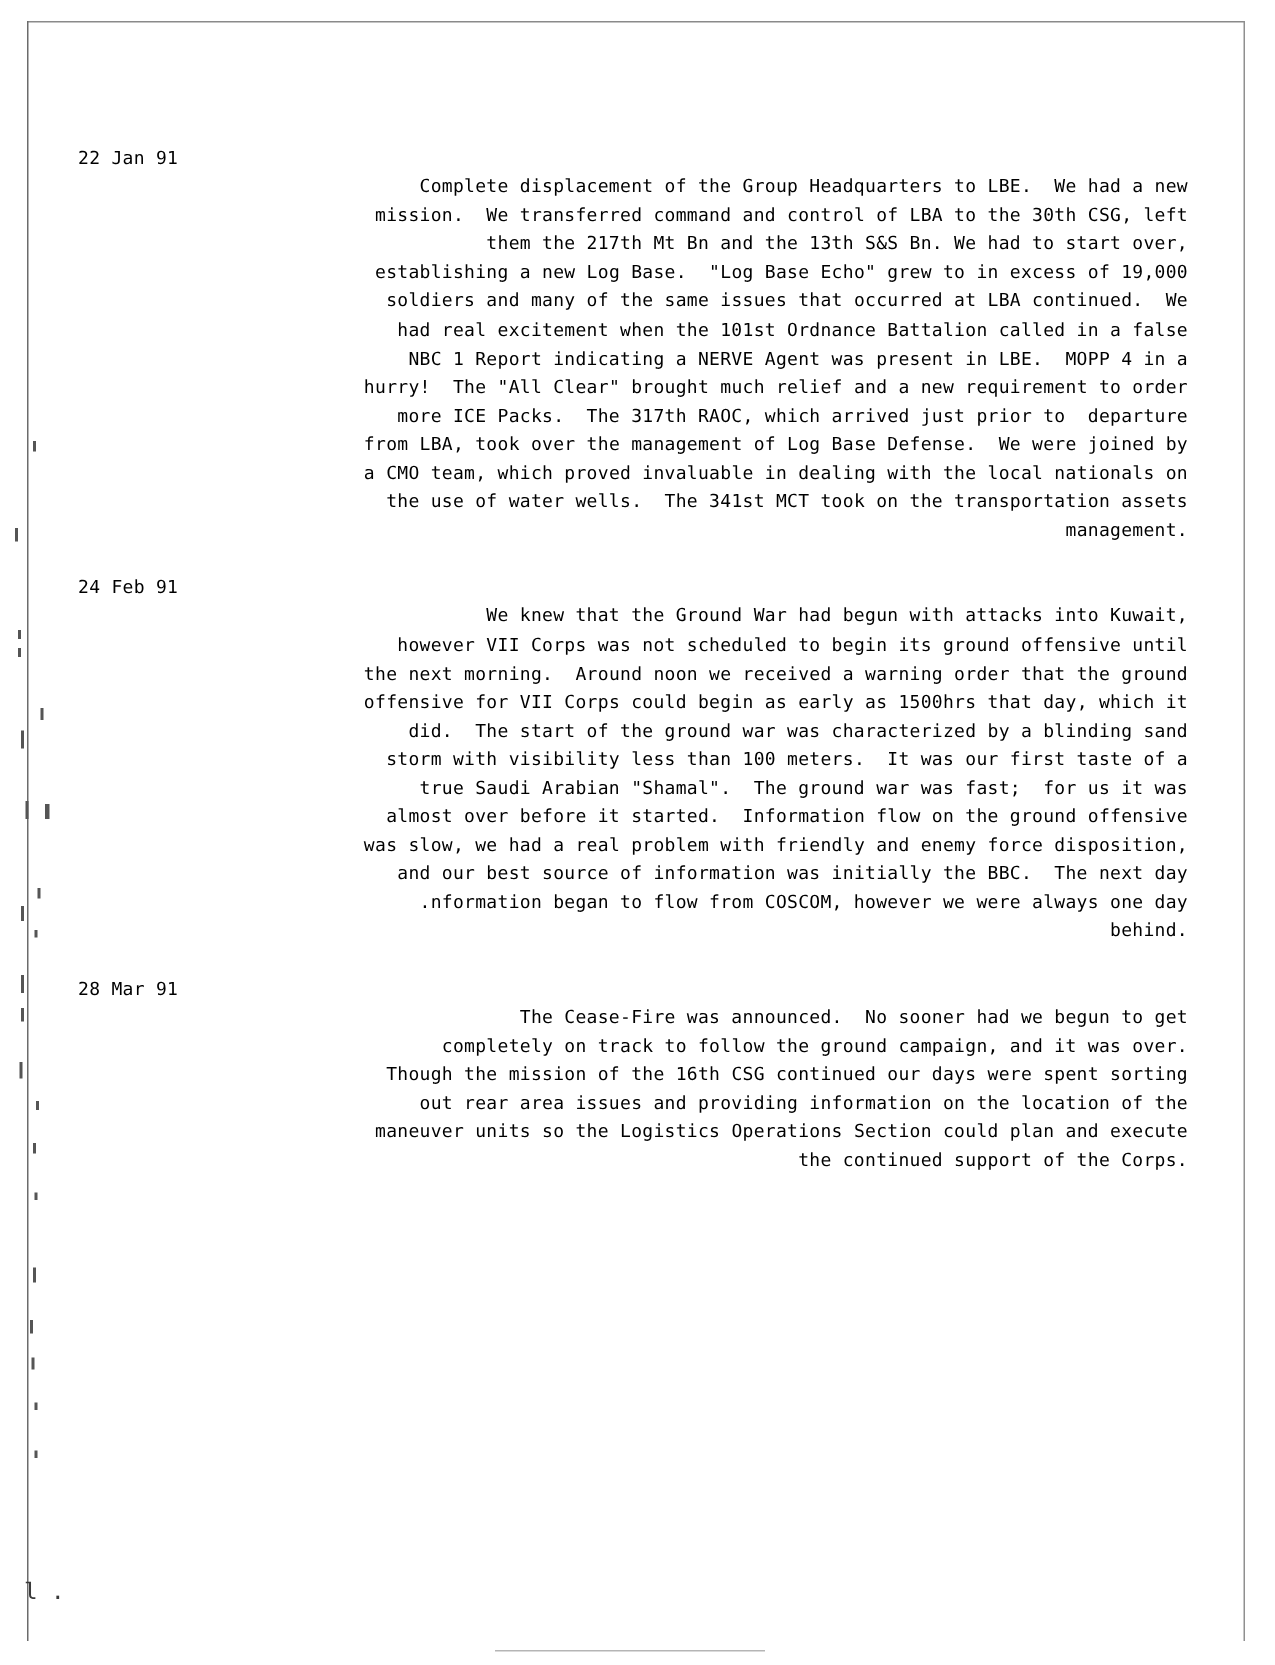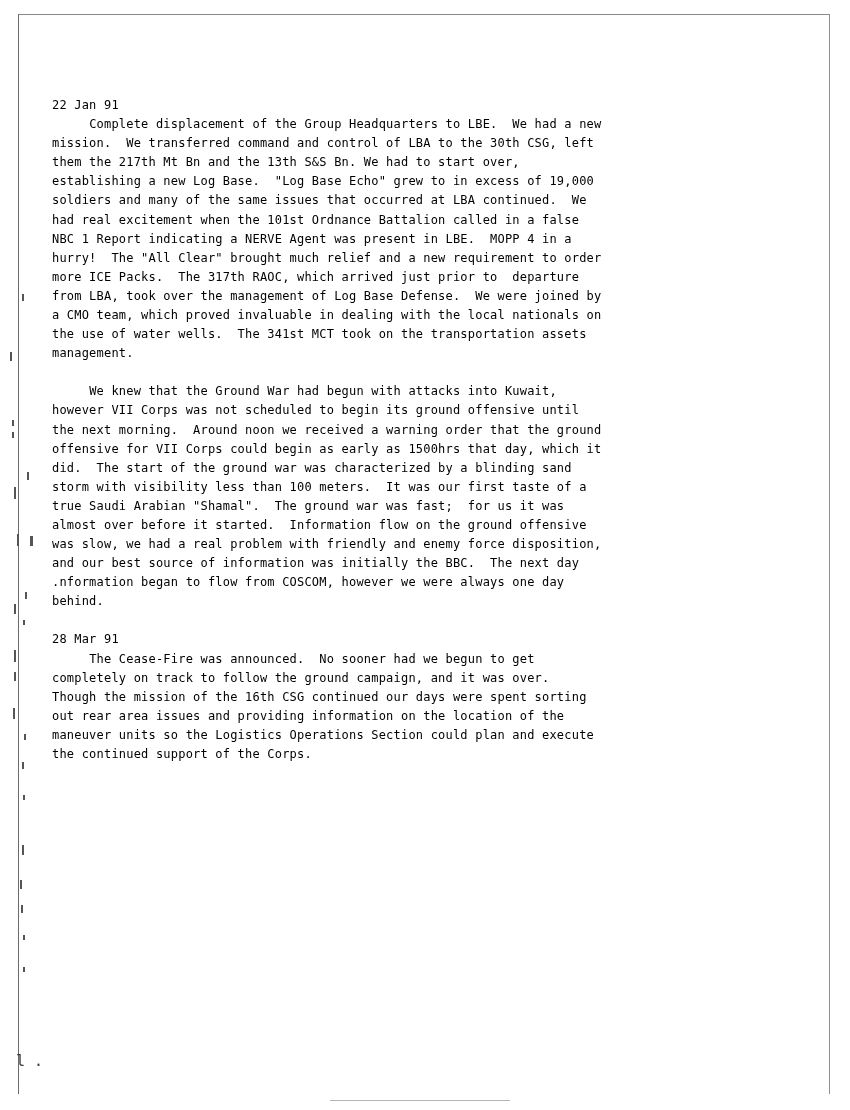--- a/index.html
+++ b/index.html
@@ -60,20 +60,21 @@
   }
   .entry {
     margin-bottom: 19px;
   }
   .entry-date {
     white-space: pre;
     margin-bottom: 0px;
   }
   .entry-text {
     white-space: pre-wrap;
+    text-align: right;
   }
   
   .speck {
     position: absolute;
     background: #555;
     width: 2px;
     height: 6px;
   }
   .speck.s1  { left: 22px; top: 294px; height: 7px; }
   .speck.s2  { left: 10px; top: 352px; height: 9px; }
@@ -152,20 +153,21 @@
 NBC 1 Report indicating a NERVE Agent was present in LBE.  MOPP 4 in a
 hurry!  The "All Clear" brought much relief and a new requirement to order
 more ICE Packs.  The 317th RAOC, which arrived just prior to  departure
 from LBA, took over the management of Log Base Defense.  We were joined by
 a CMO team, which proved invaluable in dealing with the local nationals on
 the use of water wells.  The 341st MCT took on the transportation assets
 management.</div>
     </div>
 
     <div class="entry">
+      <div class="entry-date">24 Feb 91</div>
       <div class="entry-text">     We knew that the Ground War had begun with attacks into Kuwait,
 however VII Corps was not scheduled to begin its ground offensive until
 the next morning.  Around noon we received a warning order that the ground
 offensive for VII Corps could begin as early as 1500hrs that day, which it
 did.  The start of the ground war was characterized by a blinding sand
 storm with visibility less than 100 meters.  It was our first taste of a
 true Saudi Arabian "Shamal".  The ground war was fast;  for us it was
 almost over before it started.  Information flow on the ground offensive
 was slow, we had a real problem with friendly and enemy force disposition,
 and our best source of information was initially the BBC.  The next day

